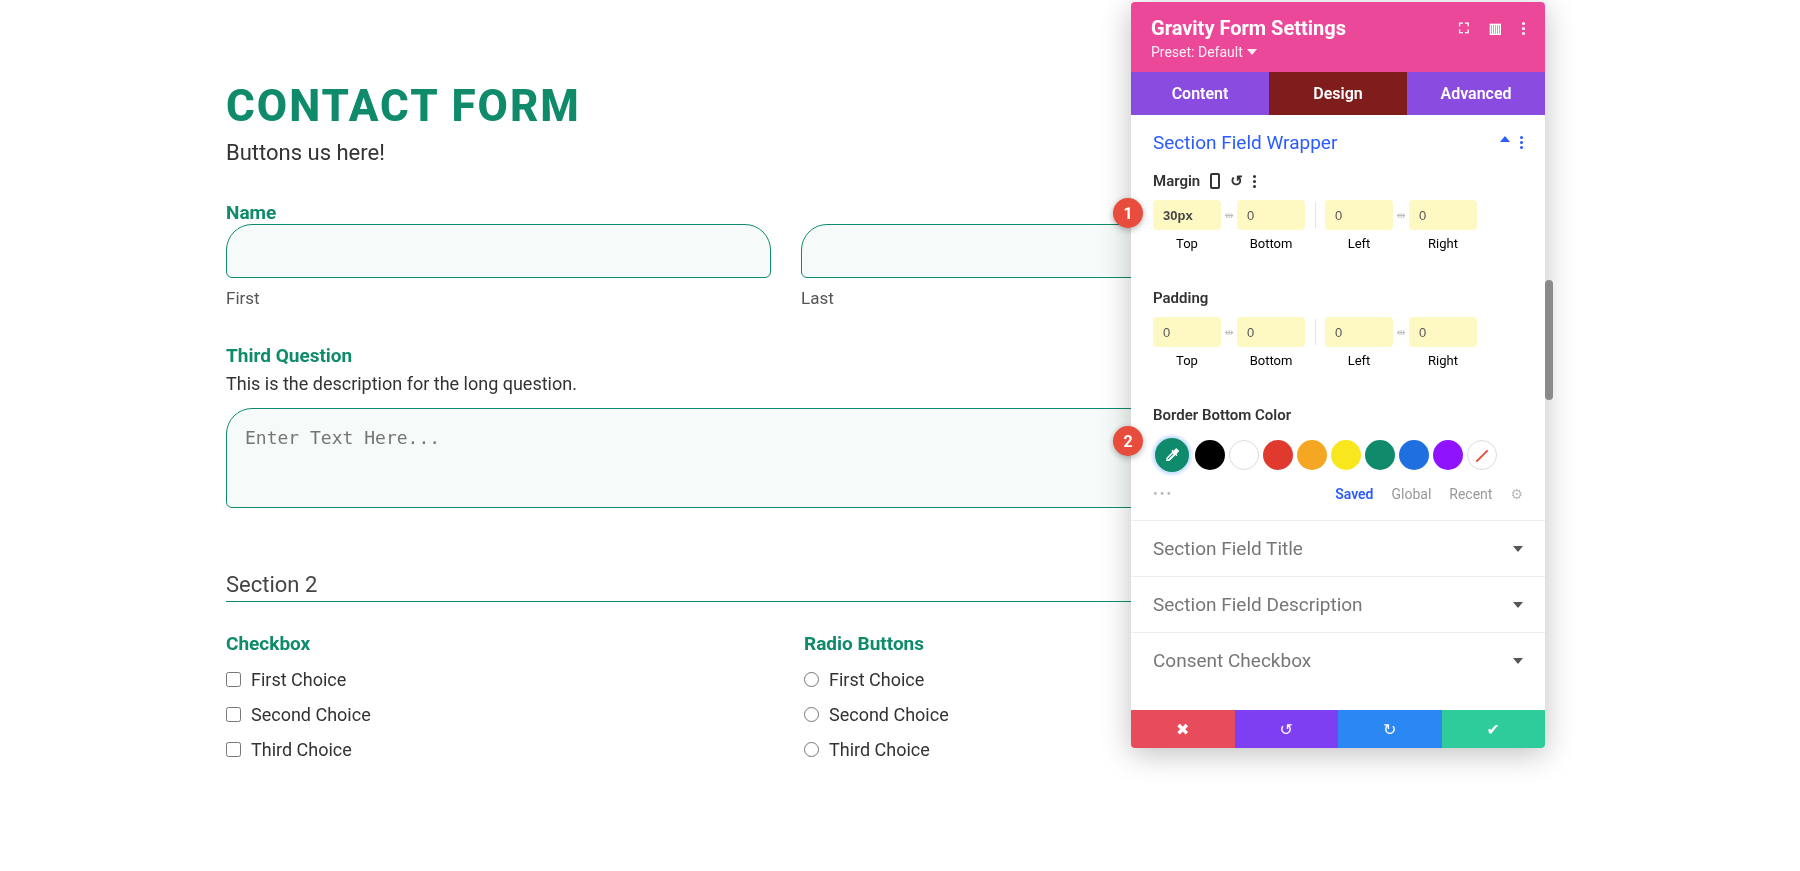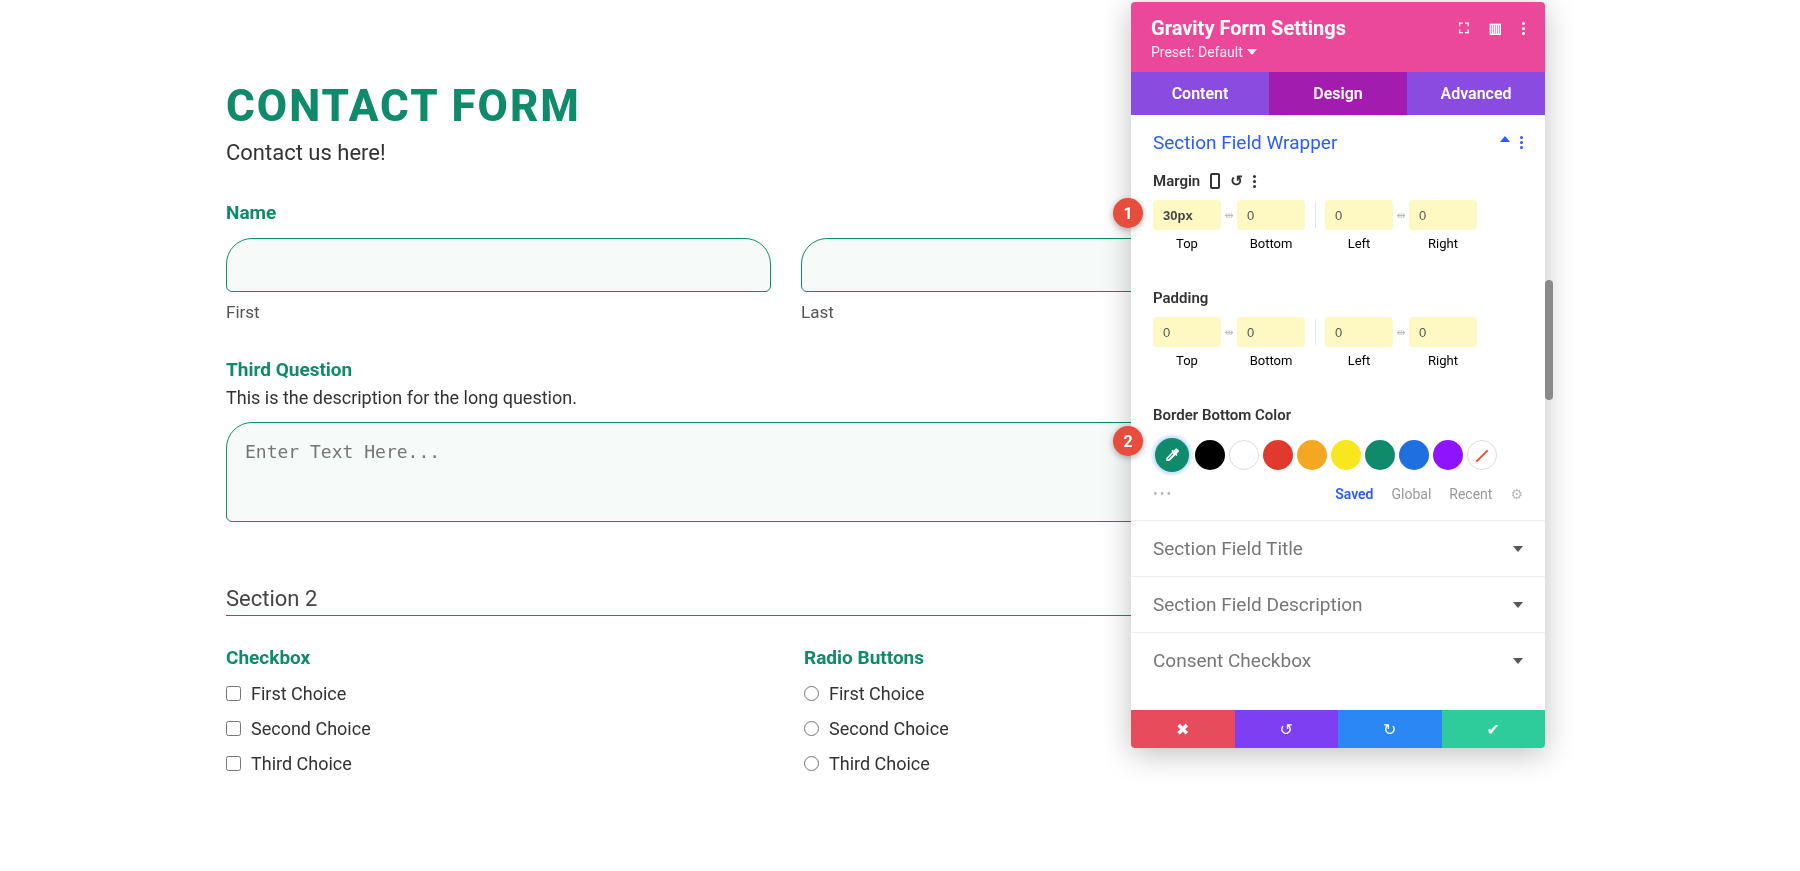--- a/index.html
+++ b/index.html
@@ -6,21 +6,21 @@
 html, body { width: 1800px; height: 871px; font-family: -apple-system, BlinkMacSystemFont, "Segoe UI", Roboto, Helvetica, Arial, sans-serif; background: #fff; overflow: hidden; }
 
 
 .form-area { position: absolute; left: 226px; top: 80px; width: 1120px; }
 .form-title { font-size: 44px; font-weight: 800; letter-spacing: 2px; color: #0f8b6c; }
 .form-sub { font-size: 22px; color: #333; margin-top: 8px; }
 
 .field-label { color: #0f8b6c; font-weight: 700; font-size: 19px; margin-top: 36px; }
 .field-desc { color: #333; font-size: 18px; margin-top: 6px; }
 
-.name-row { display: flex; gap: 30px; margin-top: 14px; }
+.name-row { display: flex; gap: 30px; }
 .name-col { flex: 1; display: flex; flex-direction: column; }
 .text-input {
   width: 100%; height: 54px;
   border: 1px solid #0f8b6c; background: #f6fbfa;
   border-radius: 26px 26px 6px 6px; padding: 14px 18px; font-size: 17px;
 }
 .sublabel { color: #555; font-size: 17px; margin-top: 10px; }
 
 .textarea {
   width: 100%; height: 100px; resize: none;
@@ -46,21 +46,21 @@
   background: #fff; box-shadow: 0 6px 30px rgba(0,0,0,.25);
   display: flex; flex-direction: column; border-radius: 4px; overflow: hidden;
 }
 .panel-header { background: #ec4899; color: #fff; padding: 14px 20px 12px; }
 .panel-title { font-size: 20px; font-weight: 700; display: flex; align-items: center; justify-content: space-between; }
 .panel-title-icons { display: flex; gap: 20px; align-items: center; }
 .preset { font-size: 14px; opacity: .9; margin-top: 4px; display: flex; align-items: center; gap: 4px; }
 
 .tabs { display: flex; background: #8a4ce0; }
 .tab { flex: 1; text-align: center; padding: 12px 0; color: #fff; font-size: 16px; font-weight: 600; cursor: pointer; }
-.tab.active { background: #a21caf; }
+.tab.active { background: #7f1d1d; }
 
 .panel-body { flex: 1; overflow-y: auto; }
 
 .section-row {
   padding: 16px 22px; color: #4c6fff; font-size: 19px;
   display: flex; align-items: center; justify-content: space-between;
 }
 .section-row.expanded { color: #2a5cff; }
 .section-row.collapsed { color: #777; border-top: 1px solid #eee; }
 .section-row .row-icons { display: flex; gap: 10px; color: inherit; }
@@ -121,21 +121,21 @@
 .kebab { display:inline-flex; flex-direction:column; gap:2px; }
 .kebab span { width:3px; height:3px; background:currentColor; border-radius:50%; display:block; }
 
 svg.eyedrop { width:18px; height:18px; }
 </style>
 </head>
 <body>
 
 <div class="form-area">
   <h1 class="form-title">CONTACT FORM</h1>
-  <div class="form-sub">Contact us here!</div>
+  <div class="form-sub">Buttons us here!</div>
 
   <div class="field-label">Name</div>
   <div class="name-row">
     <div class="name-col">
       <input class="text-input" style="">
       <div class="sublabel">First</div>
     </div>
     <div class="name-col">
       <input class="text-input" style="">
       <div class="sublabel">Last</div>

